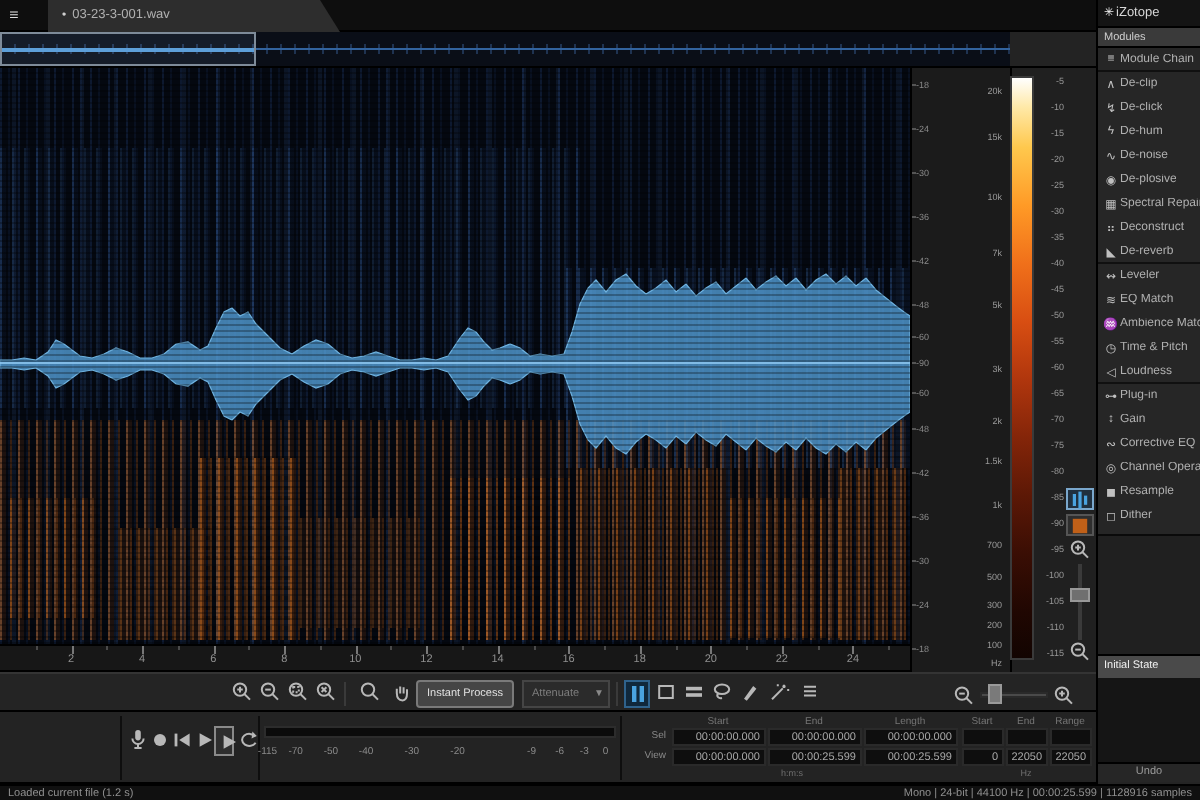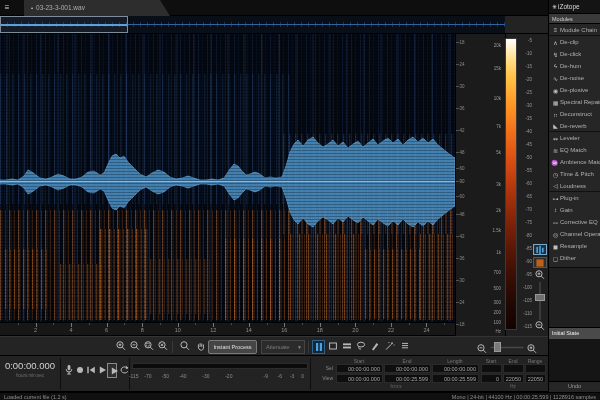--- a/index.html
+++ b/index.html
@@ -389,24 +389,20 @@
         </svg>
       </div>
       <div class="tbtn" style="left: 398px;">
         <svg width="12" height="12" viewBox="0 0 12 12">
           <path d="M3 3.4h6M3 5.6h6M3 7.8h6" stroke="#b8b8b8"></path>
         </svg>
       </div>
     </div>
 
   <div class="transport">
-    <div class="timedisp">
-      <div class="big">0:00:00.000</div>
-      <div class="unit">hours:min:sec</div>
-    </div>
     <div class="tdiv" style="left:60px"></div>
     <div class="tbuttons" id="tbuttons">
         <div class="pbtn">
           <svg width="12" height="12" viewBox="0 0 12 12">
             <rect x="4.6" y="1" width="2.8" height="5.2" rx="1.4" fill="#b8b8b8"></rect>
             <path d="M3.2 5.2a2.8 2.8 0 0 0 5.6 0" fill="none" stroke="#b8b8b8"></path>
             <path d="M6 8v2M4.2 10h3.6" stroke="#b8b8b8"></path>
           </svg>
         </div>
         <div class="pbtn">

